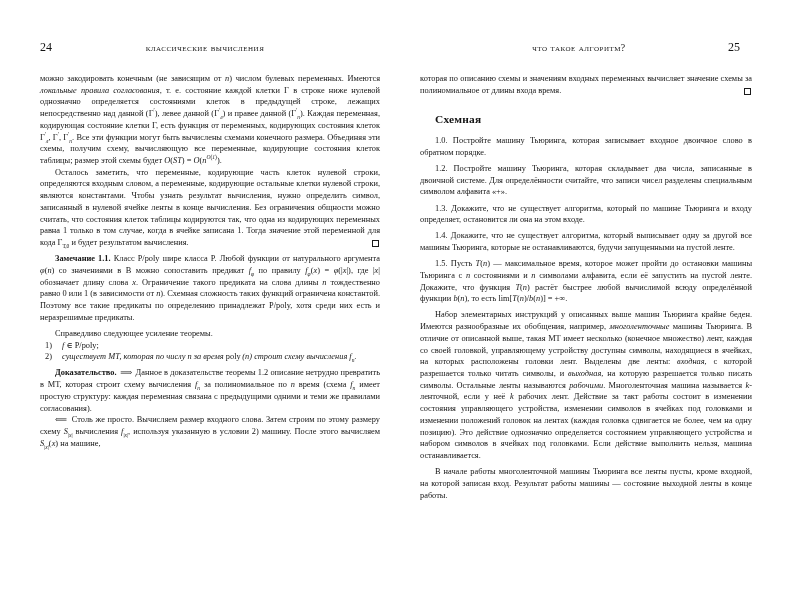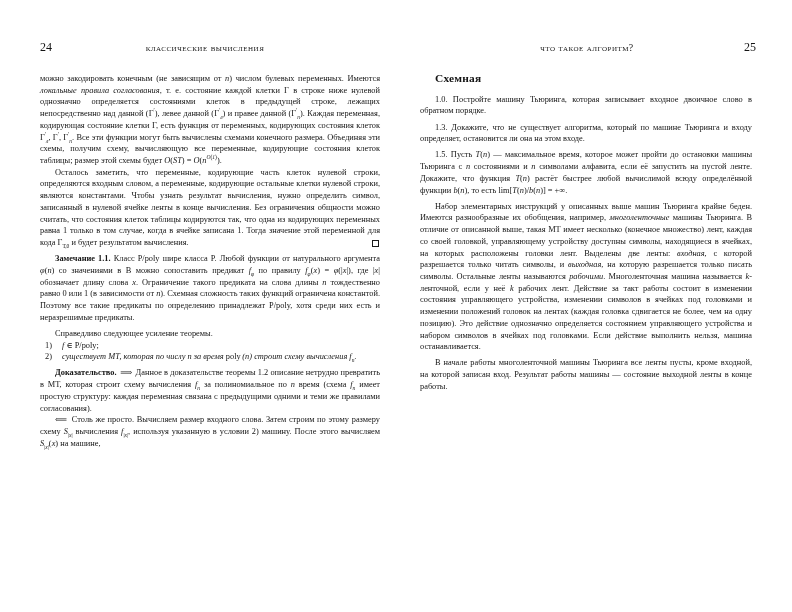--- a/index.html
+++ b/index.html
@@ -21,21 +21,21 @@
     display: flex;
     box-sizing: border-box;
   }
   .page {
     position: relative;
     box-sizing: border-box;
     width: 396px;
     height: 612px;
   }
   .page-left  { padding: 40px 16px 30px 40px; }
-  .page-right { padding: 40px 36px 30px 24px; }
+  .page-right { padding: 40px 52px 30px 24px; }
 
   .running-head {
     display: flex;
     align-items: baseline;
     height: 14px;
     font-size: 8.3px;
     letter-spacing: 0.25px;
     margin-bottom: 19px;
   }
   .running-head .folio {
@@ -168,28 +168,31 @@
 
   <div class="page page-right">
 
     <div class="running-head">
       <span class="rh-title">Что такое алгоритм?</span>
       <span class="folio">25</span>
     </div>
 
     <div class="col">
 
+      <p class="noindent">которая по описанию схемы и значениям входных переменных вычисляет значение схемы за полиномиальное от длины входа время.<span class="qed qed-right"></span></p>
 
       <h3 class="section">Схемная</h3>
 
       <p class="indent"><span>1.0.</span> Постройте машину Тьюринга, которая записывает входное двоичное слово в обратном порядке.</p>
 
+      <p class="indent gap"><span>1.2.</span> Постройте машину Тьюринга, которая складывает два числа, записанные в двоичной системе. Для определённости считайте, что записи чисел разделены специальным символом алфавита «+».</p>
 
       <p class="indent gap"><span>1.3.</span> Докажите, что не существует алгоритма, который по машине Тьюринга и входу определяет, остановится ли она на этом входе.</p>
 
+      <p class="indent gap"><span>1.4.</span> Докажите, что не существует алгоритма, который выписывает одну за другой все машины Тьюринга, которые не останавливаются, будучи запущенными на пустой ленте.</p>
 
       <p class="indent gap"><span>1.5.</span> Пусть <span class="mathit">T</span>(<span class="mathit">n</span>)&nbsp;— максимальное время, которое может пройти до остановки машины Тьюринга с <span class="mathit">n</span> состояниями и <span class="mathit">n</span> символами алфавита, если её запустить на пустой ленте. Докажите, что функция <span class="mathit">T</span>(<span class="mathit">n</span>) растёт быстрее любой вычислимой всюду определённой функции <span class="mathit">b</span>(<span class="mathit">n</span>), то есть <span style="font-style:normal">lim</span>[<span class="mathit">T</span>(<span class="mathit">n</span>)/<span class="mathit">b</span>(<span class="mathit">n</span>)]&nbsp;=&nbsp;+∞.</p>
 
       <p class="indent gap">Набор элементарных инструкций у описанных выше машин Тьюринга крайне беден. Имеются разнообразные их обобщения, например, <span class="it">многоленточные</span> машины Тьюринга. В отличие от описанной выше, такая МТ имеет несколько (конечное множество) лент, каждая со своей головкой, управляющему устройству доступны символы, находящиеся в ячейках, на которых расположены головки лент. Выделены две ленты: <span class="it">входная</span>, с которой разрешается только читать символы, и <span class="it">выходная</span>, на которую разрешается только писать символы. Остальные ленты называются <span class="it">рабочими</span>. Многоленточная машина называется <span class="mathit">k</span>-ленточной, если у неё <span class="mathit">k</span> рабочих лент. Действие за такт работы состоит в изменении состояния управляющего устройства, изменении символов в ячейках под головками и изменении положений головок на лентах (каждая головка сдвигается не более, чем на одну позицию). Это действие однозначно определяется состоянием управляющего устройства и набором символов в ячейках под головками. Если действие выполнить нельзя, машина останавливается.</p>
 
       <p class="indent gap">В начале работы многоленточной машины Тьюринга все ленты пусты, кроме входной, на которой записан вход. Результат работы машины — состояние выходной ленты в конце работы.</p>
 
     </div>
   </div>
 

